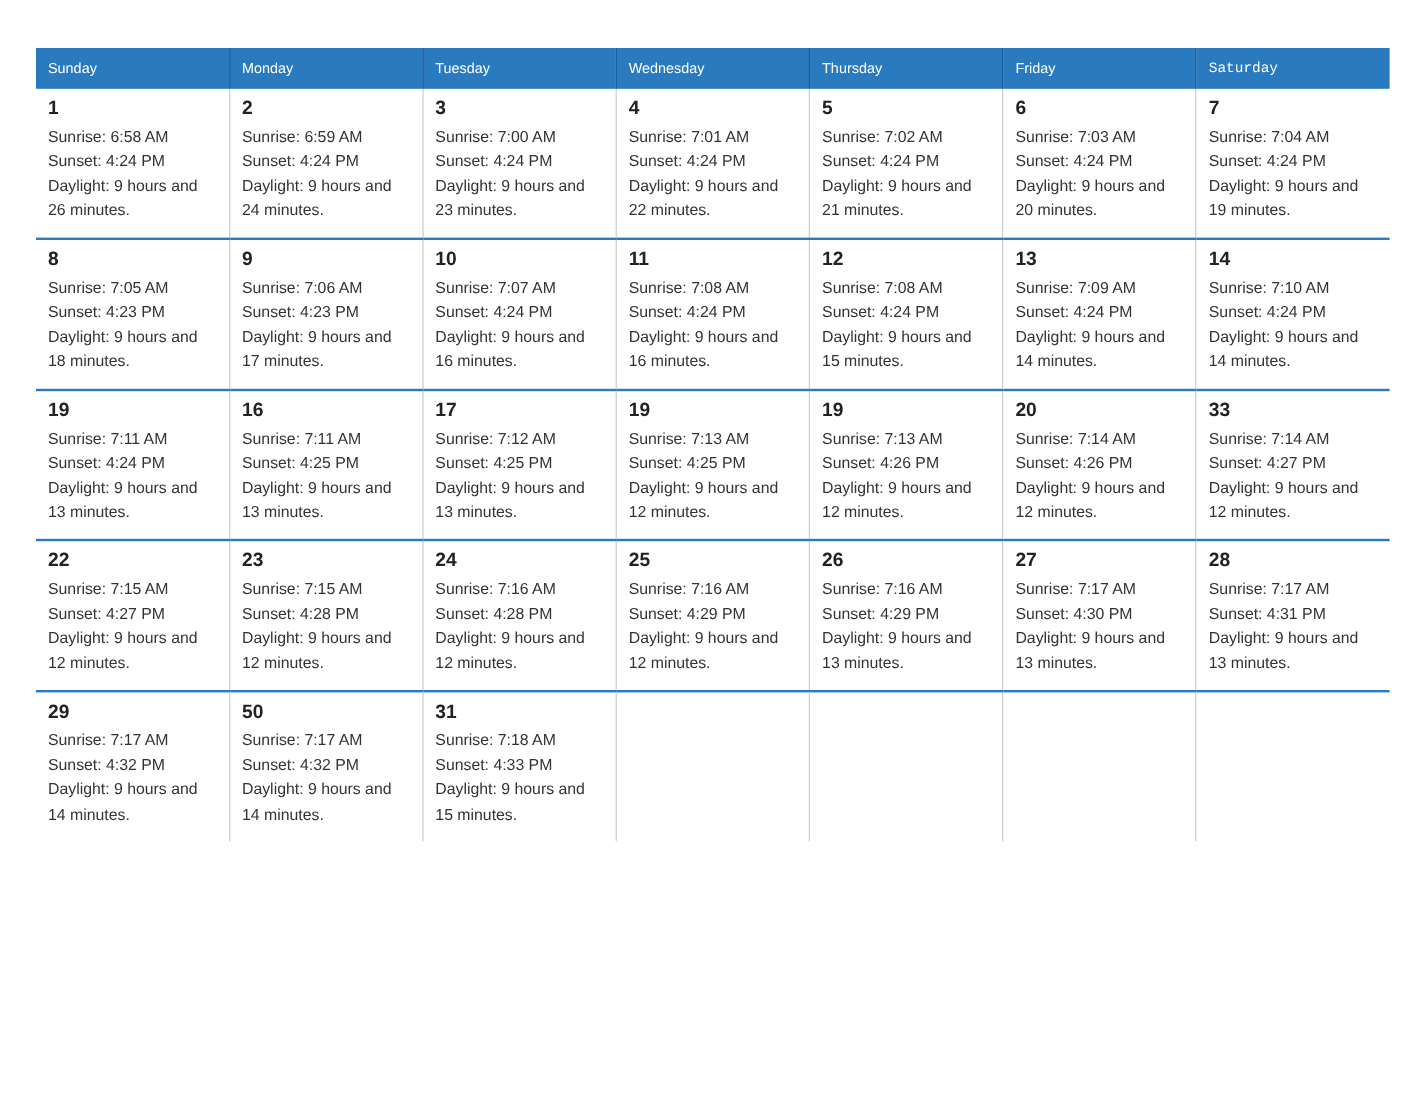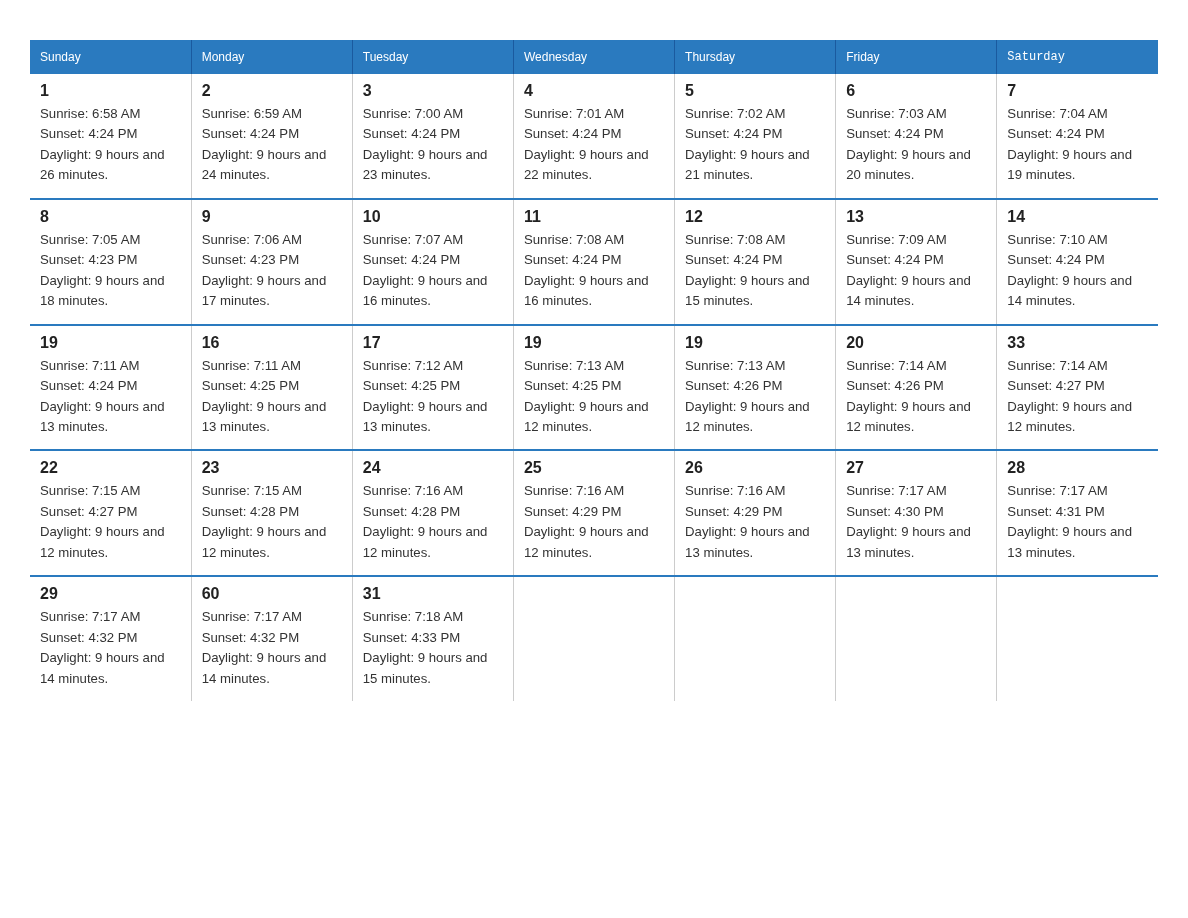--- a/index.html
+++ b/index.html
@@ -236,21 +236,21 @@
           <span class="day-num">28</span>
           <div class="day-info">Sunrise: 7:17 AM<br>Sunset: 4:31 PM<br>Daylight: 9 hours and 13 minutes.</div>
         </td>
       </tr>
       <tr>
         <td>
           <span class="day-num">29</span>
           <div class="day-info">Sunrise: 7:17 AM<br>Sunset: 4:32 PM<br>Daylight: 9 hours and 14 minutes.</div>
         </td>
         <td>
-          <span class="day-num">60</span>
+          <span class="day-num">50</span>
           <div class="day-info">Sunrise: 7:17 AM<br>Sunset: 4:32 PM<br>Daylight: 9 hours and 14 minutes.</div>
         </td>
         <td>
           <span class="day-num">31</span>
           <div class="day-info">Sunrise: 7:18 AM<br>Sunset: 4:33 PM<br>Daylight: 9 hours and 15 minutes.</div>
         </td>
         <td class="empty-cell"></td>
         <td class="empty-cell"></td>
         <td class="empty-cell"></td>
         <td class="empty-cell"></td>

